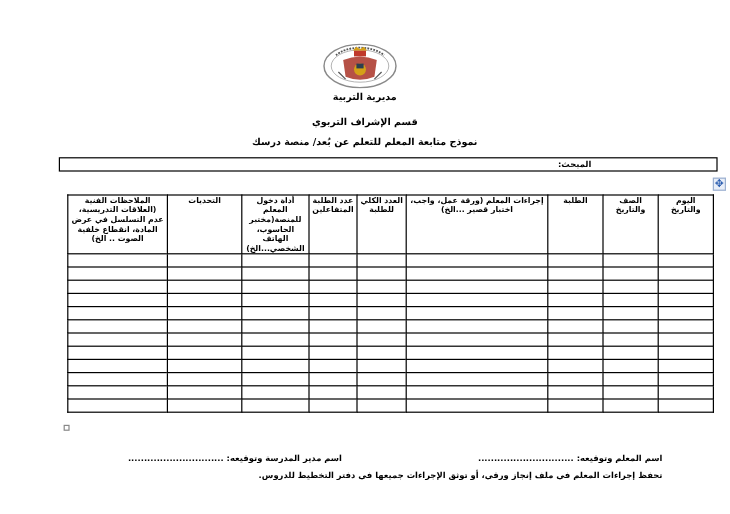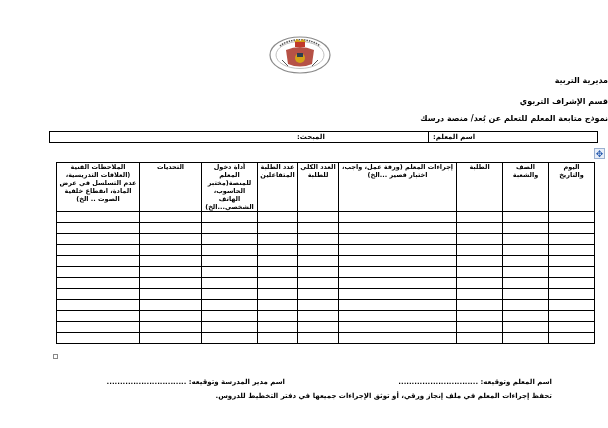--- a/index.html
+++ b/index.html
@@ -3,21 +3,21 @@
 <meta charset="utf-8">
 <style>
   html, body { margin: 0; padding: 0; }
   body {
     width: 608px; height: 428px; background: #ffffff; position: relative; overflow: hidden;
     font-family: "DejaVu Sans", sans-serif; color: #000;
   }
   .abs { position: absolute; }
   .logo { left: 268px; top: 36px; width: 64px; height: 38px; }
   .center-line {
-    left: 0; width: 608px; direction: rtl;
+    left: 0; width: 608px; text-align: center; direction: rtl;
     font-weight: bold; font-size: 8px; line-height: 10px;
   }
   .info-table {
     left: 49px; top: 131px; width: 549px; height: 12px;
     border: 1px solid #000; display: flex; flex-direction: row-reverse; box-sizing: border-box;
   }
   .info-cell {
     direction: rtl; font-size: 7px; font-weight: bold; line-height: 10px;
     padding: 0 4px; box-sizing: border-box; text-align: left;
   }
@@ -59,42 +59,41 @@
     <rect x="29" y="17" width="6" height="4" fill="#2c3e50"></rect>
     <path d="M14 24 L20 30 M50 24 L44 30" stroke="#555" stroke-width="1"></path>
   </svg>
 </div>
 
 <div class="abs center-line" style="top:76px;">مديرية التربية</div>
 <div class="abs center-line" style="top:97px;">قسم الإشراف التربوي</div>
 <div class="abs center-line" style="top:114px;">نموذج متابعة المعلم للتعلم عن بُعد/ منصة درسك</div>
 
 <div class="abs info-table">
-  <div class="info-cell" style="width:168px;">اسم المعلم:</div>
   <div class="info-cell" style="width:136px;">المبحث:</div>
 </div>
 
 <div class="abs move-handle">✥</div>
 
 <table class="main">
   <colgroup>
     <col style="width:46px">
       <col style="width:46px">
       <col style="width:46px">
     <col style="width:118px">
       <col style="width:41px">
       <col style="width:40px">
     <col style="width:56px">
       <col style="width:62px">
       <col style="width:83px">
   </colgroup>
   <thead>
     <tr>
       <th>اليوم والتاريخ</th>
-      <th>الصف والشعبة</th>
+      <th>الصف والتاريخ</th>
       <th>الطلبة</th>
       <th>إجراءات المعلم (ورقة عمل، واجب، اختبار قصير ...الخ)</th>
       <th>العدد الكلي للطلبة</th>
       <th>عدد الطلبة المتفاعلين</th>
       <th>أداة دخول المعلم للمنصة(مختبر الحاسوب، الهاتف الشخصي...الخ)</th>
       <th>التحديات</th>
       <th>الملاحظات الفنية (العلاقات التدريسية، عدم التسلسل في عرض المادة، انقطاع خلفية الصوت .. الخ)</th>
     </tr>
   </thead>
   <tbody id="tbody">

